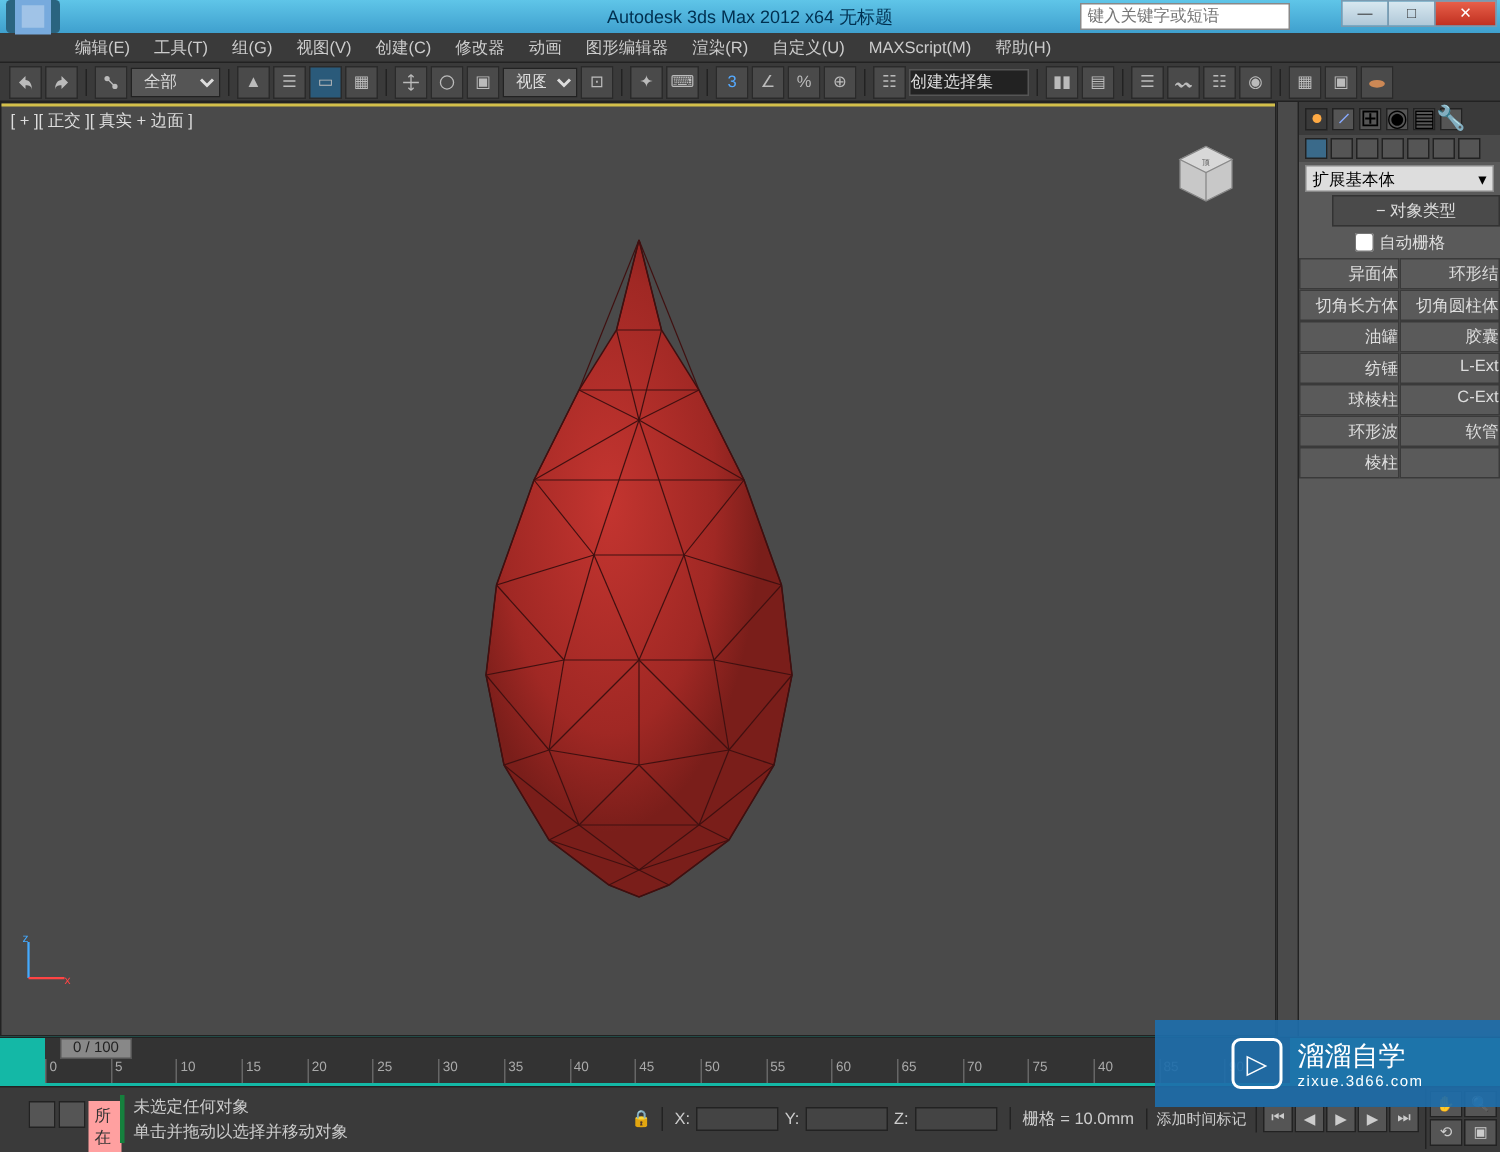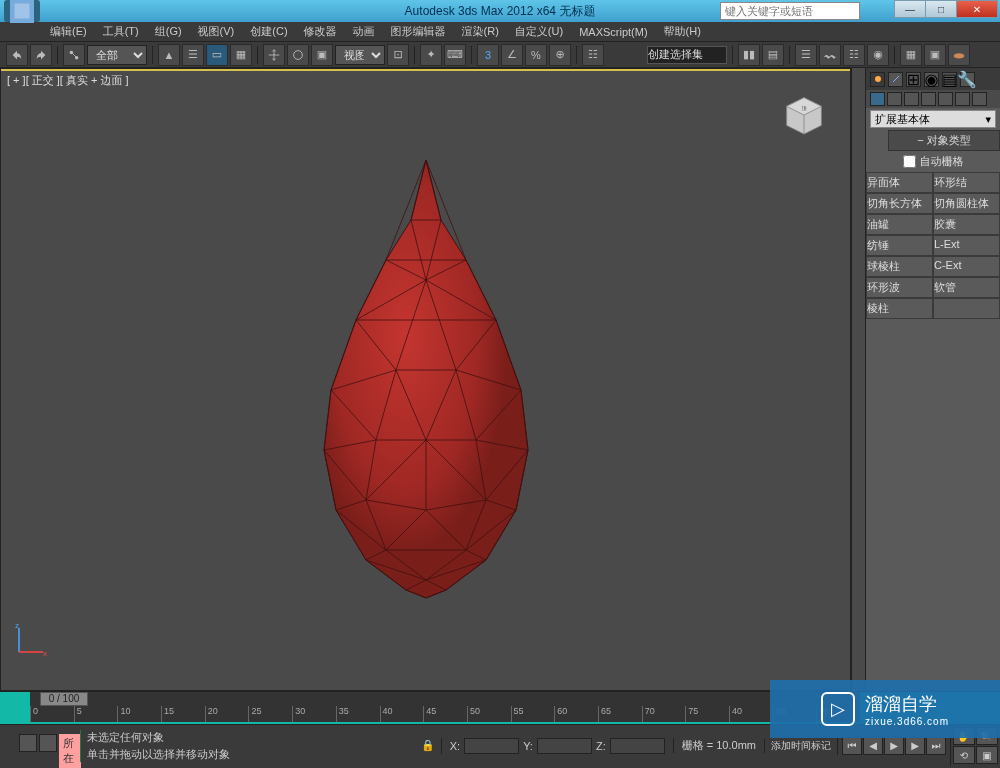--- a/index.html
+++ b/index.html
@@ -17,21 +17,21 @@
 
 .menubar { height: 20px; background: #3a3a3a; display: flex; align-items: center; padding-left: 42px; border-bottom: 1px solid #222; }
 .menuitem { color: #ccc; font-size: 11px; padding: 0 8px; cursor: pointer; }
 
 
 .toolbar { height: 26px; background: #3a3a3a; display: flex; align-items: center; padding: 0 6px; border-bottom: 1px solid #222; gap: 2px; }
 .tbtn { width: 22px; height: 22px; background: #4a4a4a; border: 1px solid #2a2a2a; display: flex; align-items: center; justify-content: center; color: #bbb; font-size: 11px; cursor: pointer; }
 .tbtn svg { width: 14px; height: 14px; }
 .tsep { width: 1px; height: 18px; background: #222; margin: 0 3px; }
 .tselect { height: 20px; background: #555; border: 1px solid #222; color: #ddd; font-size: 11px; padding: 0 4px; }
-.tinput { height: 18px; background: #222; border: 1px solid #555; color: #ddd; font-size: 11px; width: 80px; margin-left: 41px; }
+.tinput { height: 18px; background: #222; border: 1px solid #555; color: #ddd; font-size: 11px; width: 80px; }
 
 
 .main { display: flex; height: 623px; }
 .viewport { flex: 1; background: #4a4a4a; position: relative; border: 1px solid #222; }
 .vp-label { position: absolute; top: 4px; left: 6px; color: #ddd; font-size: 11px; }
 .vp-yellow-border { position: absolute; inset: 0; border-top: 2px solid #d4c04a; pointer-events: none; }
 .viewcube { position: absolute; top: 20px; right: 20px; width: 52px; height: 52px; }
 .axis-gizmo { position: absolute; bottom: 30px; left: 10px; }
 .model-svg { position: absolute; left: 50%; top: 50%; transform: translate(-50%, -50%); }
 
@@ -39,21 +39,21 @@
 .rpanel { width: 135px; background: #5a5a5a; border-left: 1px solid #222; display: flex; flex-direction: column; }
 .rp-tabs { height: 22px; background: #3a3a3a; display: flex; align-items: center; gap: 3px; padding: 0 4px; }
 .rp-tab { width: 15px; height: 15px; background: #555; border: 1px solid #222; cursor: pointer; display: flex; align-items: center; justify-content: center; }
 .rp-subtabs { height: 18px; background: #4a4a4a; display: flex; gap: 2px; padding: 2px 4px; }
 .rp-subtab { width: 15px; height: 14px; background: #555; border: 1px solid #222; }
 .rp-subtab.active { background: #3a6a8a; }
 .rp-dropdown { height: 18px; background: #ddd; border: 1px solid #888; margin: 2px 4px; font-size: 11px; padding: 0 4px; display: flex; align-items: center; justify-content: space-between; cursor: pointer; }
 .rp-section { background: #5a5a5a; }
 .rp-sectitle { background: #4a4a4a; color: #ddd; font-size: 11px; text-align: center; padding: 2px 0; border: 1px solid #333; cursor: pointer; margin-left: 22px; }
 .rp-row { display: flex; }
-.rp-cell { flex: 1; background: #5a5a5a; border: 1px solid #3a3a3a; color: #ddd; font-size: 11px; text-align: left; padding: 2px 0; cursor: pointer; }
+.rp-cell { flex: 1; background: #5a5a5a; border: 1px solid #3a3a3a; color: #ddd; font-size: 11px; text-align: right; padding: 2px 0; cursor: pointer; }
 .rp-check { display: flex; align-items: center; justify-content: center; padding: 3px 0; font-size: 11px; color: #ddd; }
 .rp-check input { margin-right: 4px; }
 .rp-nameinput { display: flex; margin: 3px 4px; }
 .rp-nameinput input { flex: 1; height: 14px; background: #333; border: 1px solid #222; }
 
 
 .vscroll { width: 14px; background: #4a4a4a; border-left: 1px solid #222; }
 
 
 .timeline-area { height: 33px; background: #14b8a6; border-top: 1px solid #222; position: relative; }
@@ -61,21 +61,21 @@
 .slider-handle { position: absolute; left: 10px; top: 0; width: 48px; height: 14px; background: #888; border: 1px solid #555; font-size: 10px; color: #222; text-align: center; cursor: pointer; }
 .time-ruler { height: 16px; background: #333; position: relative; margin-left: 30px; margin-right: 140px; display: flex; }
 .tick { flex: 1; border-left: 1px solid #666; color: #aaa; font-size: 9px; padding-left: 2px; }
 
 
 .statusbar { height: 42px; background: #3a3a3a; border-top: 1px solid #222; display: flex; align-items: center; font-size: 11px; color: #ccc; position: relative; }
 .status-left { width: 80px; display: flex; flex-direction: row; gap: 2px; padding: 19px; margin-top: 26px; }
 .status-icon-row { display: flex; gap: 2px; }
 .status-icon { width: 18px; height: 18px; background: #555; border: 1px solid #222; }
 .status-row-label { background: #ffa0a0; color: #333; padding: 2px 4px; font-size: 11px; }
-.status-msg { flex: 1; display: flex; flex-direction: column; gap: 2px; padding-left: 6px; border-left: 1px solid #15803d; }
+.status-msg { flex: 1; display: flex; flex-direction: column; gap: 2px; padding-left: 6px; border-left: 3px solid #15803d; }
 .status-coords { display: flex; gap: 4px; align-items: center; padding: 0 8px; border-left: 1px solid #222; }
 .coord-field { width: 55px; height: 16px; background: #444; border: 1px solid #222; }
 .status-grid { padding: 0 8px; border-left: 1px solid #222; }
 .status-right { display: flex; align-items: center; gap: 4px; padding: 0 6px; border-left: 1px solid #222; }
 .playback { display: flex; gap: 1px; }
 .playbtn { width: 20px; height: 18px; background: #555; border: 1px solid #222; display: flex; align-items: center; justify-content: center; cursor: pointer; font-size: 10px; color: #ccc; }
 
 
 .watermark { position: absolute; right: 0; bottom: 30px; width: 230px; height: 58px; background: rgba(30, 110, 170, 0.92); display: flex; align-items: center; justify-content: center; color: #fff; font-size: 18px; gap: 10px; }
 .watermark .logo { width: 34px; height: 34px; border: 2px solid #fff; border-radius: 6px; display: flex; align-items: center; justify-content: center; font-size: 18px; }

